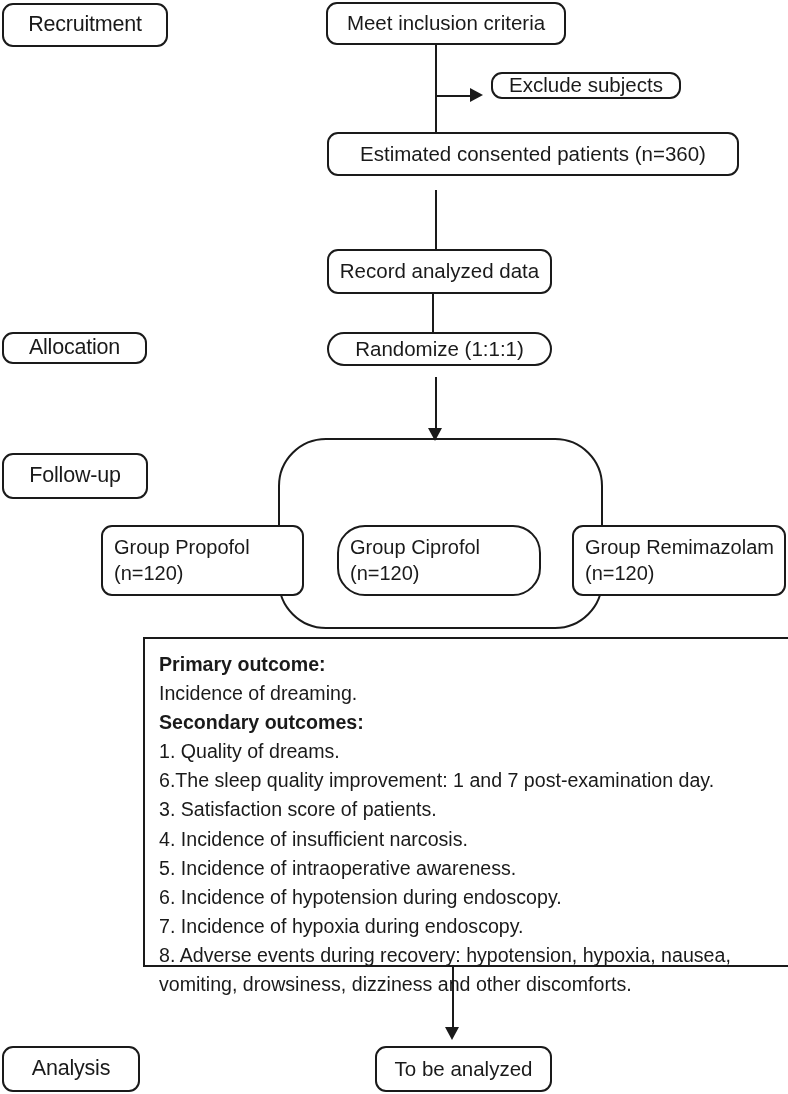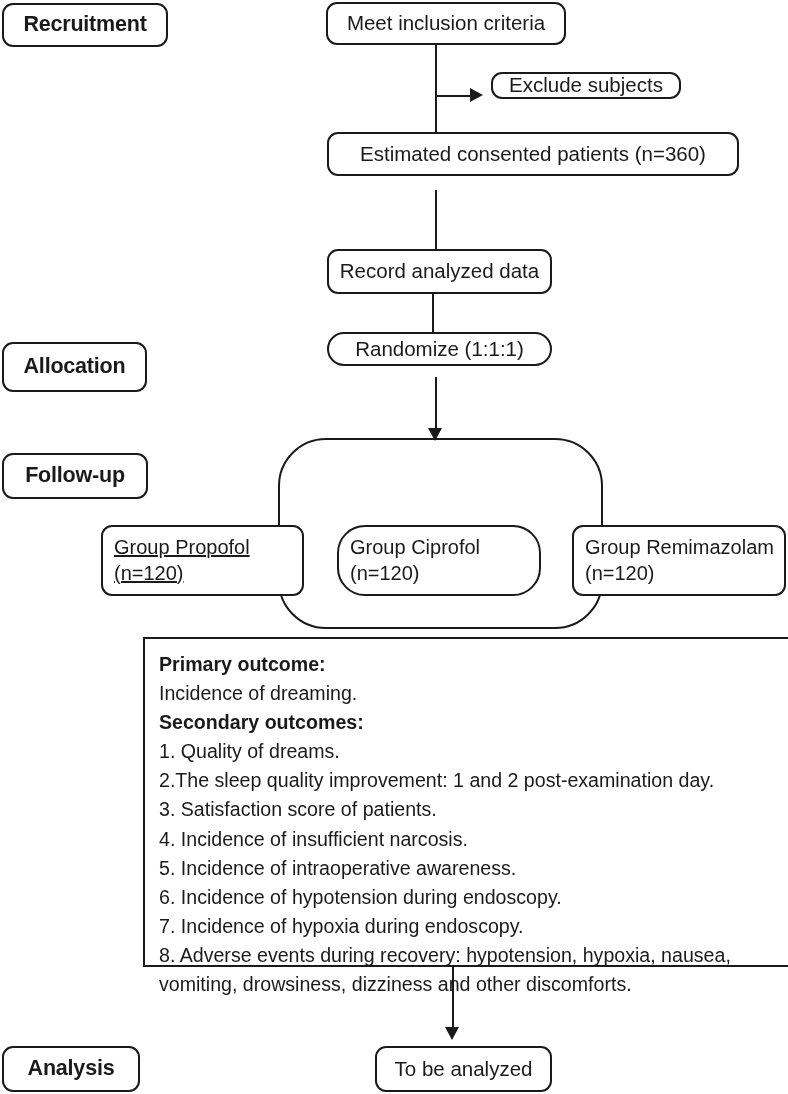--- a/index.html
+++ b/index.html
@@ -35,21 +35,21 @@
     z-index: 5;
   }
   .node.rounded { border-radius: 11px; }
   .node .txt {
     display: block;
     white-space: pre-line;
   }
 
   
   .stage-label {
-    font-weight: bold;
+    font-weight: normal;
     font-size: 21.5px;
     letter-spacing: -0.2px;
   }
 
   
   .process {
     font-size: 20.5px;
     font-weight: normal;
     margin-left: 9px;
   }
@@ -125,21 +125,21 @@
 </style>
 </head>
 <body>
 
 <div id="canvas">
 
   <div class="node rounded stage-label" style="left:2px; top:3px; width:166px; height:44px;">
     <span class="txt">Recruitment</span>
   </div>
 
-  <div class="node rounded stage-label" style="left:2px; top:342px; width:145px; height:50px;">
+  <div class="node rounded stage-label" style="left:2px; top:332px; width:145px; height:32px;">
     <span class="txt">Allocation</span>
   </div>
 
   <div class="node rounded stage-label" style="left:2px; top:453px; width:146px; height:46px;">
     <span class="txt">Follow-up</span>
   </div>
 
   <div class="node rounded stage-label" style="left:2px; top:1046px; width:138px; height:46px;">
     <span class="txt">Analysis</span>
   </div>
@@ -174,21 +174,21 @@
   </div>
 
   <div class="node rounded process" style="left:318px; top:249px; width:225px; height:45px;">
     <span class="txt">Record analyzed data</span>
   </div>
 
   <div class="node rounded process" style="left:318px; top:332px; width:225px; height:34px;border-radius:20px;">
     <span class="txt">Randomize (1:1:1)</span>
   </div>
 
-  <div class="node rounded arm" style="left:101px; top:525px; width:203px; height:71px;text-decoration:underline;">
+  <div class="node rounded arm" style="left:101px; top:525px; width:203px; height:71px;">
     <span>
       <span class="line">Group Propofol</span>
       <span class="line">(n=120)</span>
     </span>
   </div>
 
   <div class="node rounded arm" style="left:337px; top:525px; width:204px; height:71px;border-radius:28px;">
     <span>
       <span class="line">Group Ciprofol</span>
       <span class="line">(n=120)</span>
@@ -200,21 +200,21 @@
       <span class="line">Group Remimazolam</span>
       <span class="line">(n=120)</span>
     </span>
   </div>
 
   <div class="outcomes" style="left:143px; top:637px; width:652px; height:330px;">
     <span class="head">Primary outcome:</span>
     <span class="line">Incidence of dreaming.</span>
     <span class="head">Secondary outcomes:</span>
     <span class="line">1. Quality of dreams.</span>
-    <span class="line">2.The sleep quality improvement: 1 and 2 post-examination day.</span>
+    <span class="line">6.The sleep quality improvement: 1 and 7 post-examination day.</span>
     <span class="line">3. Satisfaction score of patients.</span>
     <span class="line">4. Incidence of insufficient narcosis.</span>
     <span class="line">5. Incidence of intraoperative awareness.</span>
     <span class="line">6. Incidence of hypotension during endoscopy.</span>
     <span class="line">7. Incidence of hypoxia during endoscopy.</span>
     <span class="line">8. Adverse events during recovery: hypotension, hypoxia, nausea, vomiting, drowsiness, dizziness and other discomforts.</span>
   </div>
 
   <div class="node rounded process" style="left:366px; top:1046px; width:177px; height:46px;">
     <span class="txt">To be analyzed</span>

